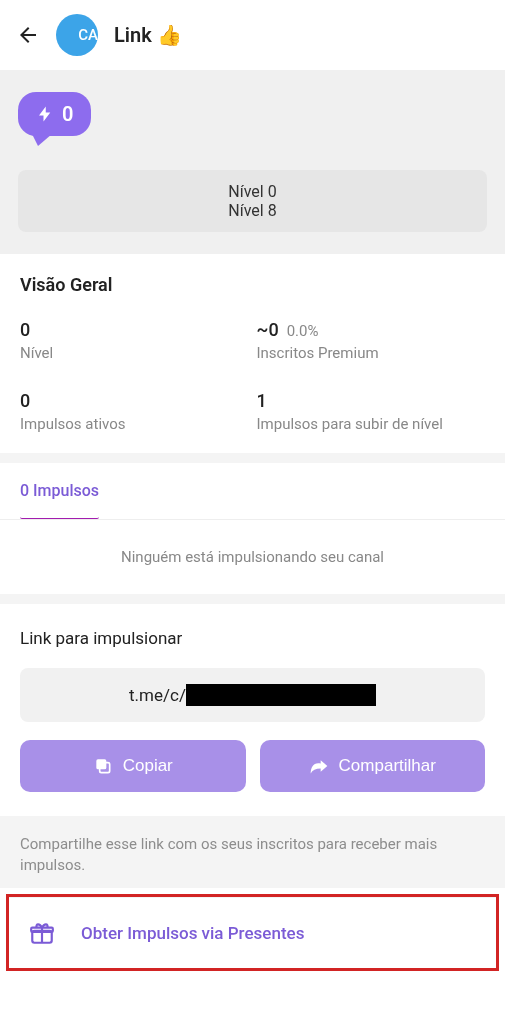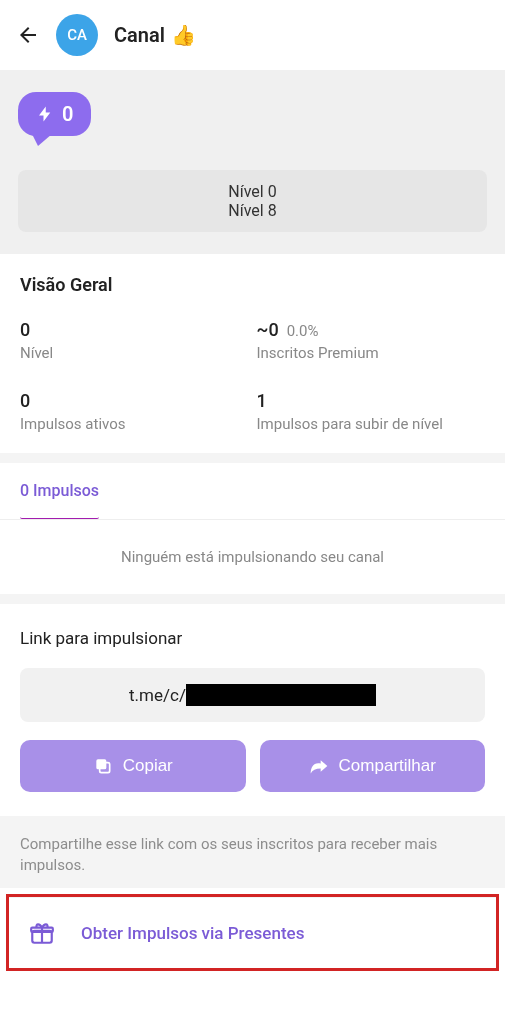--- a/index.html
+++ b/index.html
@@ -26,21 +26,21 @@
       justify-content: center;
       cursor: pointer;
     }
     .avatar {
       width: 42px;
       height: 42px;
       border-radius: 50%;
       background: #3ca4e8;
       display: flex;
       align-items: center;
-      justify-content: center;
+      justify-content: flex-end;
       color: #fff;
       font-size: 15px;
       font-weight: 500;
     }
     .channel-name {
       font-size: 20px;
       font-weight: 600;
       display: flex;
       align-items: center;
       gap: 6px;
@@ -214,21 +214,21 @@
 <div class="header">
   <div class="back-arrow">
     <svg width="24" height="24" viewBox="0 0 24 24">
       <path d="M20 11H7.83l5.59-5.59L12 4l-8 8 8 8 1.41-1.41L7.83 13H20v-2z" fill="#222"></path>
     </svg>
   </div>
   <div class="avatar">
     <span>CA</span>
   </div>
   <div class="channel-name">
-    <span>Canal</span>
+    <span>Link</span>
     <span>👍</span>
   </div>
 </div>
 
 <div class="boost-hero">
   <div class="boost-badge">
     <svg width="18" height="22" viewBox="0 0 24 24">
       <path d="M13 2L4 14h6v8l9-12h-6V2z" fill="#fff"></path>
     </svg>
     <span>0</span>

